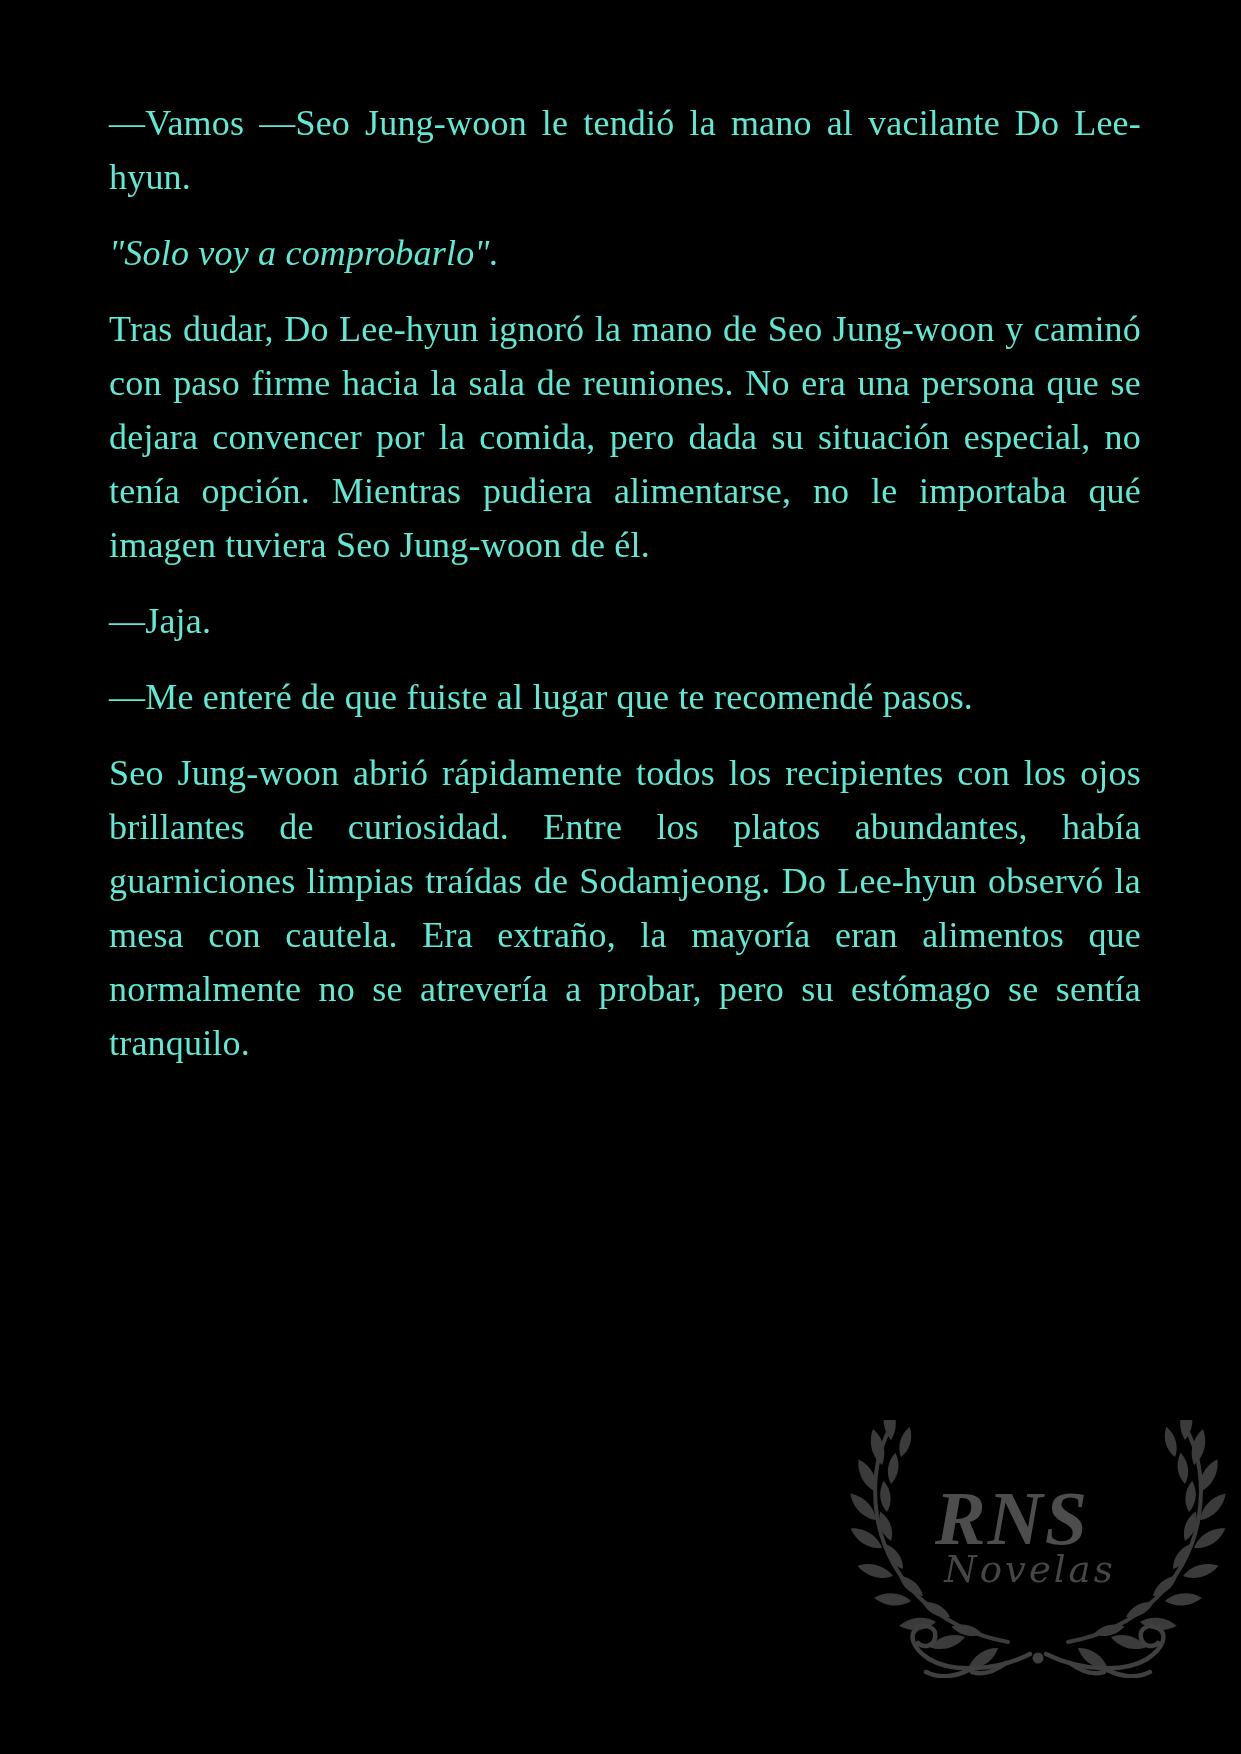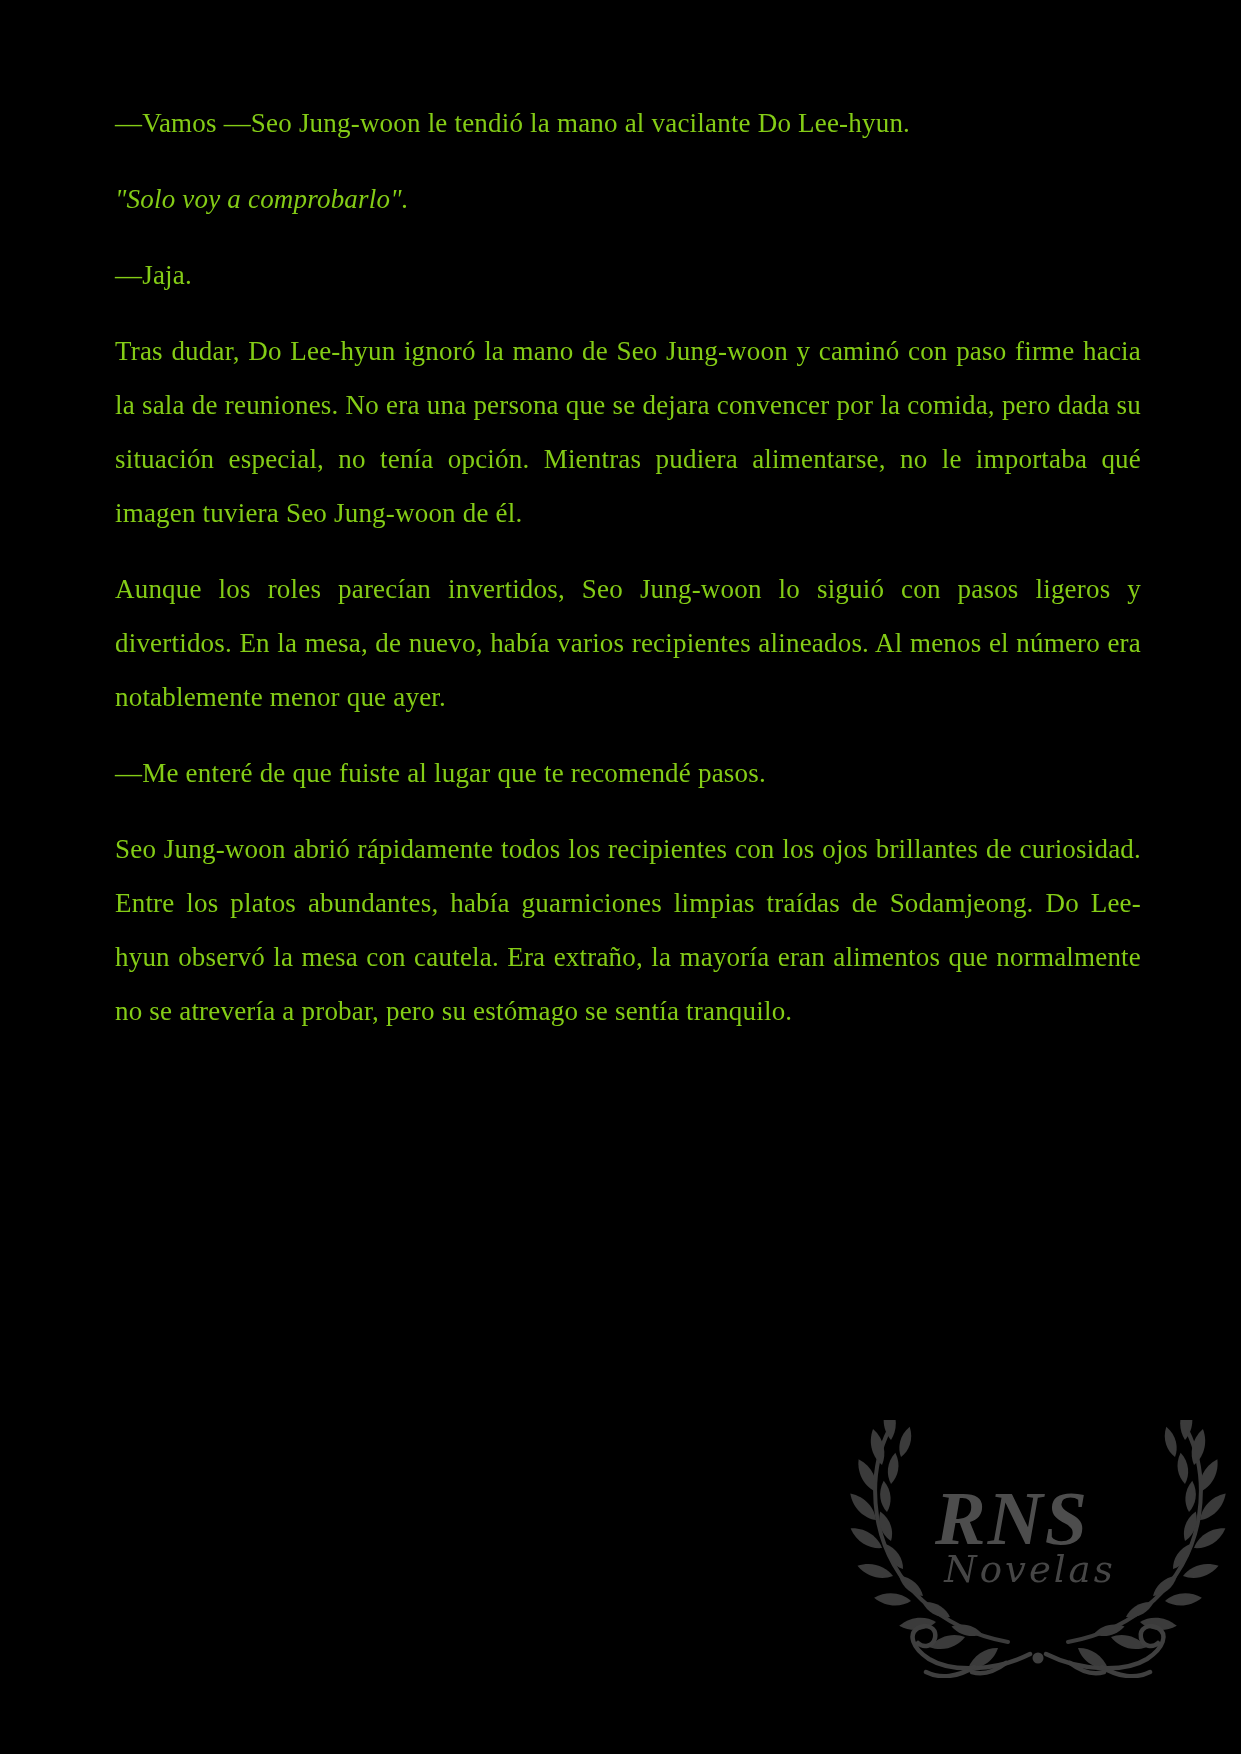--- a/index.html
+++ b/index.html
@@ -16,25 +16,25 @@
     font-family: "Liberation Serif", "DejaVu Serif", serif;
   }
   .content {
     position: absolute;
     top: 96px;
     left: 100px;
     width: 1041px;
     z-index: 2;
   }
   .para {
-    font-size: 27px;
+    font-size: 36px;
     line-height: 54px;
-    color: #84cc16;
+    color: #5eead4;
     text-align: justify;
-    margin: 0 0 22px 15px;
+    margin: 0 0 22px 9px;
     letter-spacing: 0.2px;
   }
   .para.italic {
     font-style: italic;
   }
   .watermark {
     position: absolute;
     left: 846px;
     top: 1420px;
     width: 384px;
@@ -64,23 +64,22 @@
   }
 </style>
 </head>
 <body>
 
 <div class="page">
 
   <div class="content">
     <p class="para">—Vamos —Seo Jung-woon le tendió la mano al vacilante Do Lee-hyun.</p>
     <p class="para italic">"Solo voy a comprobarlo".</p>
+    <p class="para">Tras dudar, Do Lee-hyun ignoró la mano de Seo Jung-woon y caminó con paso firme hacia la sala de reuniones. No era una persona que se dejara convencer por la comida, pero dada su situación especial, no tenía opción. Mientras pudiera alimentarse, no le importaba qué imagen tuviera Seo Jung-woon de él.</p>
     <p class="para">—Jaja.</p>
-    <p class="para">Tras dudar, Do Lee-hyun ignoró la mano de Seo Jung-woon y caminó con paso firme hacia la sala de reuniones. No era una persona que se dejara convencer por la comida, pero dada su situación especial, no tenía opción. Mientras pudiera alimentarse, no le importaba qué imagen tuviera Seo Jung-woon de él.</p>
-    <p class="para">Aunque los roles parecían invertidos, Seo Jung-woon lo siguió con pasos ligeros y divertidos. En la mesa, de nuevo, había varios recipientes alineados. Al menos el número era notablemente menor que ayer.</p>
     <p class="para">—Me enteré de que fuiste al lugar que te recomendé pasos.</p>
     <p class="para">Seo Jung-woon abrió rápidamente todos los recipientes con los ojos brillantes de curiosidad. Entre los platos abundantes, había guarniciones limpias traídas de Sodamjeong. Do Lee-hyun observó la mesa con cautela. Era extraño, la mayoría eran alimentos que normalmente no se atrevería a probar, pero su estómago se sentía tranquilo.</p>
   </div>
 
   <div class="watermark">
     <svg viewBox="0 0 384 258">
       <defs>
         <path id="lf" d="M0 0 C7 -9 9 -24 0 -37 C-9 -24 -7 -9 0 0 Z"></path>
         <g id="branchL" fill="#3b3b3b" stroke="none">
           <path d="M162 222 C96 210 42 164 31 96 C26 62 31 34 43 10" fill="none" stroke="#3b3b3b" stroke-width="4" stroke-linecap="round"></path>

